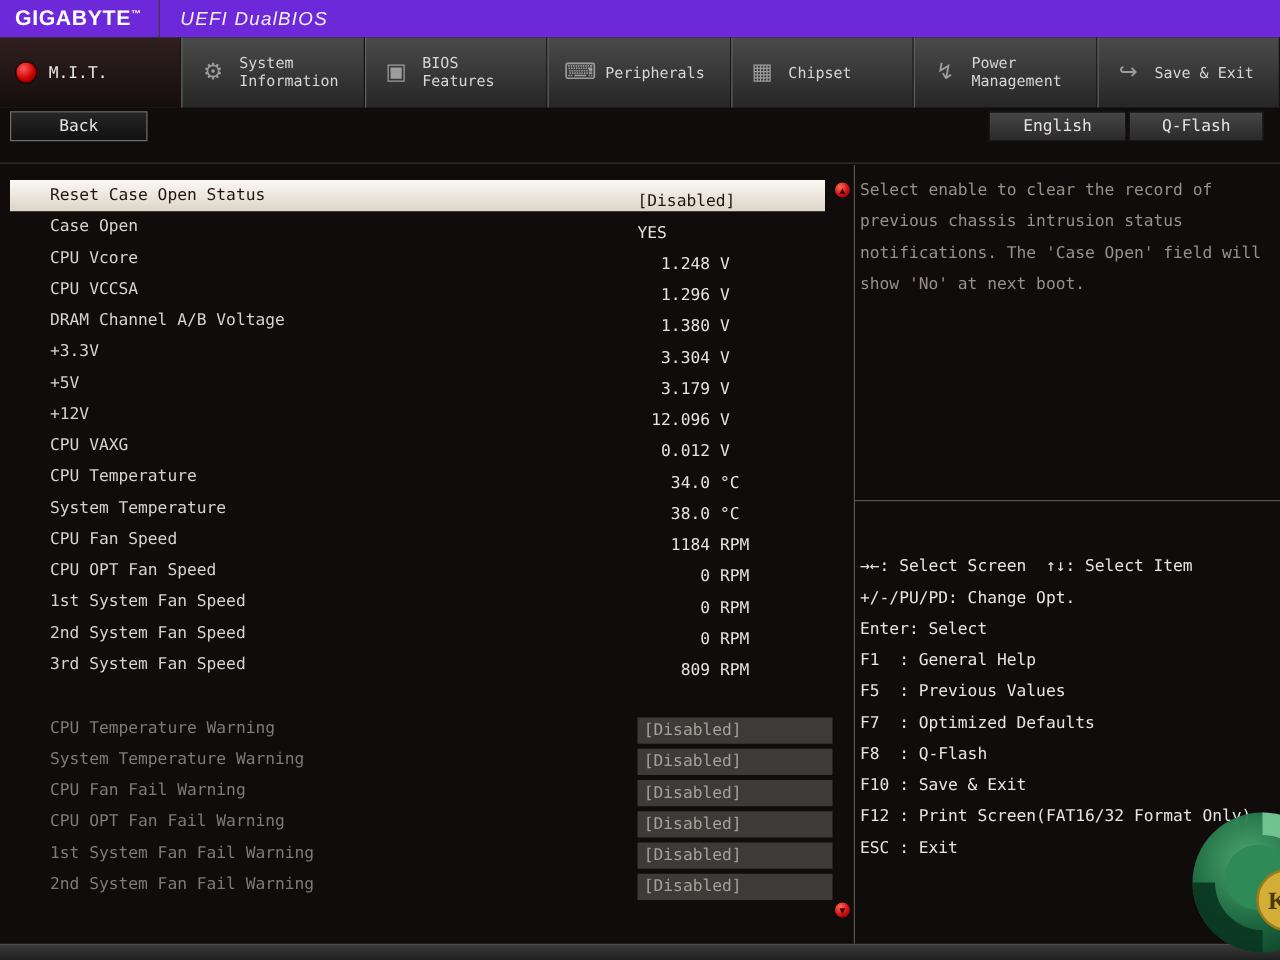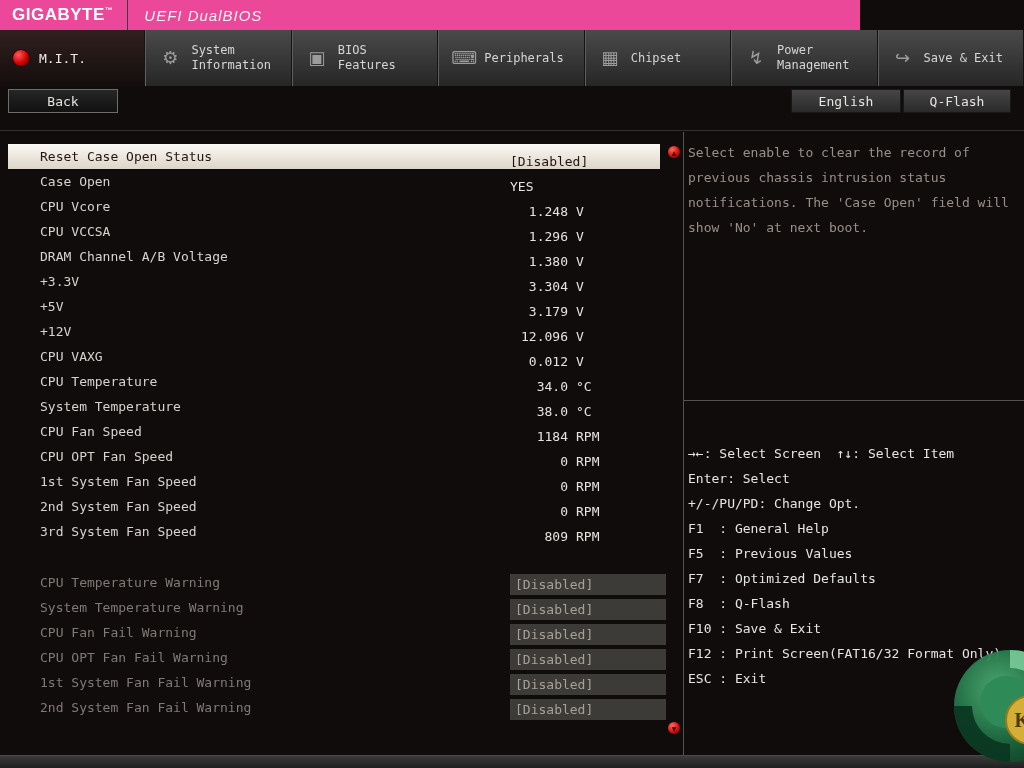--- a/index.html
+++ b/index.html
@@ -2,21 +2,21 @@
 <html><head>
 <meta charset="utf-8">
 <title>GIGABYTE UEFI DualBIOS</title>
 <style>
   * { margin:0; padding:0; box-sizing:border-box; }
   html,body { width:1024px; height:768px; background:#000; }
   .screen { position:relative; width:1024px; height:768px; background:#110c0c; overflow:hidden;
             font-family:"DejaVu Sans Mono", monospace; }
 
   
-  .topbar { position:absolute; left:0; top:0; width:860px; height:30px; background:#ec4899;
+  .topbar { position:absolute; left:0; top:0; width:1024px; height:30px; background:#6d28d9;
             display:flex; align-items:center; }
   .brand { font-family:"Liberation Sans", sans-serif; font-weight:bold; color:#fff;
            font-size:17px; letter-spacing:.5px; padding:0 14px 0 12px; }
   .brand sup { font-size:8px; }
   .topbar-divider { width:1px; height:30px; background:#3c3c3c; }
   .uefi-title { color:#f2f2f2; font-family:"Liberation Sans", sans-serif; font-size:15px;
                 letter-spacing:1px; padding-left:16px;font-style:italic; }
 
   
   .tabbar { position:absolute; left:0; top:30px; width:1024px; height:56px;
@@ -299,22 +299,22 @@
     </div>
 
   <div class="scroll-ball scroll-up">▲</div>
   <div class="scroll-ball scroll-down">▼</div>
 
   <div class="help-divider-v"></div>
   <div class="help-desc">Select enable to clear the record of previous chassis intrusion status notifications. The 'Case Open' field will show 'No' at next boot.</div>
   <div class="help-divider-h"></div>
   <div class="help-keys">
       <div class="key-line">→←: Select Screen  ↑↓: Select Item</div>
+      <div class="key-line">+/-/PU/PD: Change Opt.</div>
       <div class="key-line">Enter: Select</div>
-      <div class="key-line">+/-/PU/PD: Change Opt.</div>
       <div class="key-line">F1  : General Help</div>
       <div class="key-line">F5  : Previous Values</div>
       <div class="key-line">F7  : Optimized Defaults</div>
       <div class="key-line">F8  : Q-Flash</div>
       <div class="key-line">F10 : Save &amp; Exit</div>
       <div class="key-line">F12 : Print Screen(FAT16/32 Format Only)</div>
       <div class="key-line">ESC : Exit</div>
     </div>
 
   <div class="bottom-line"></div>

